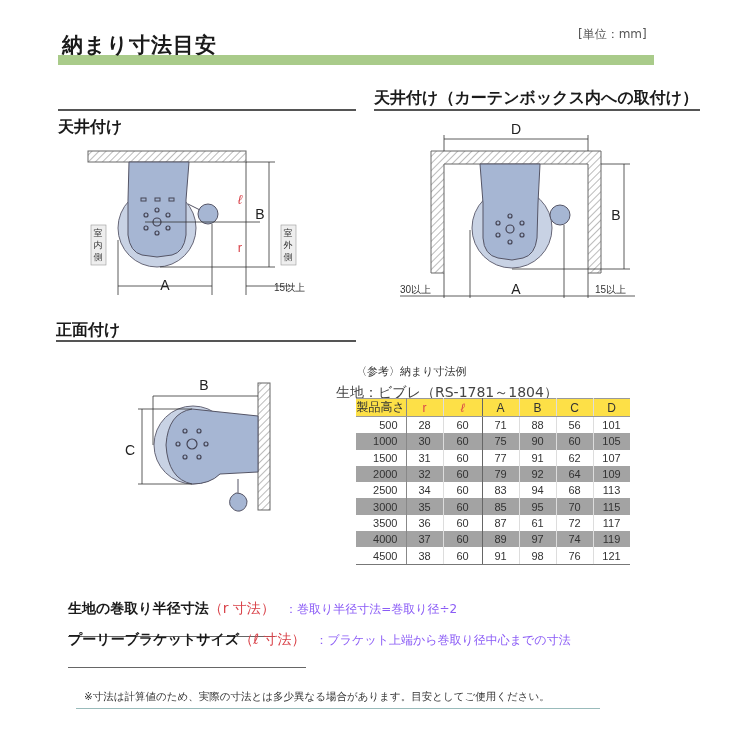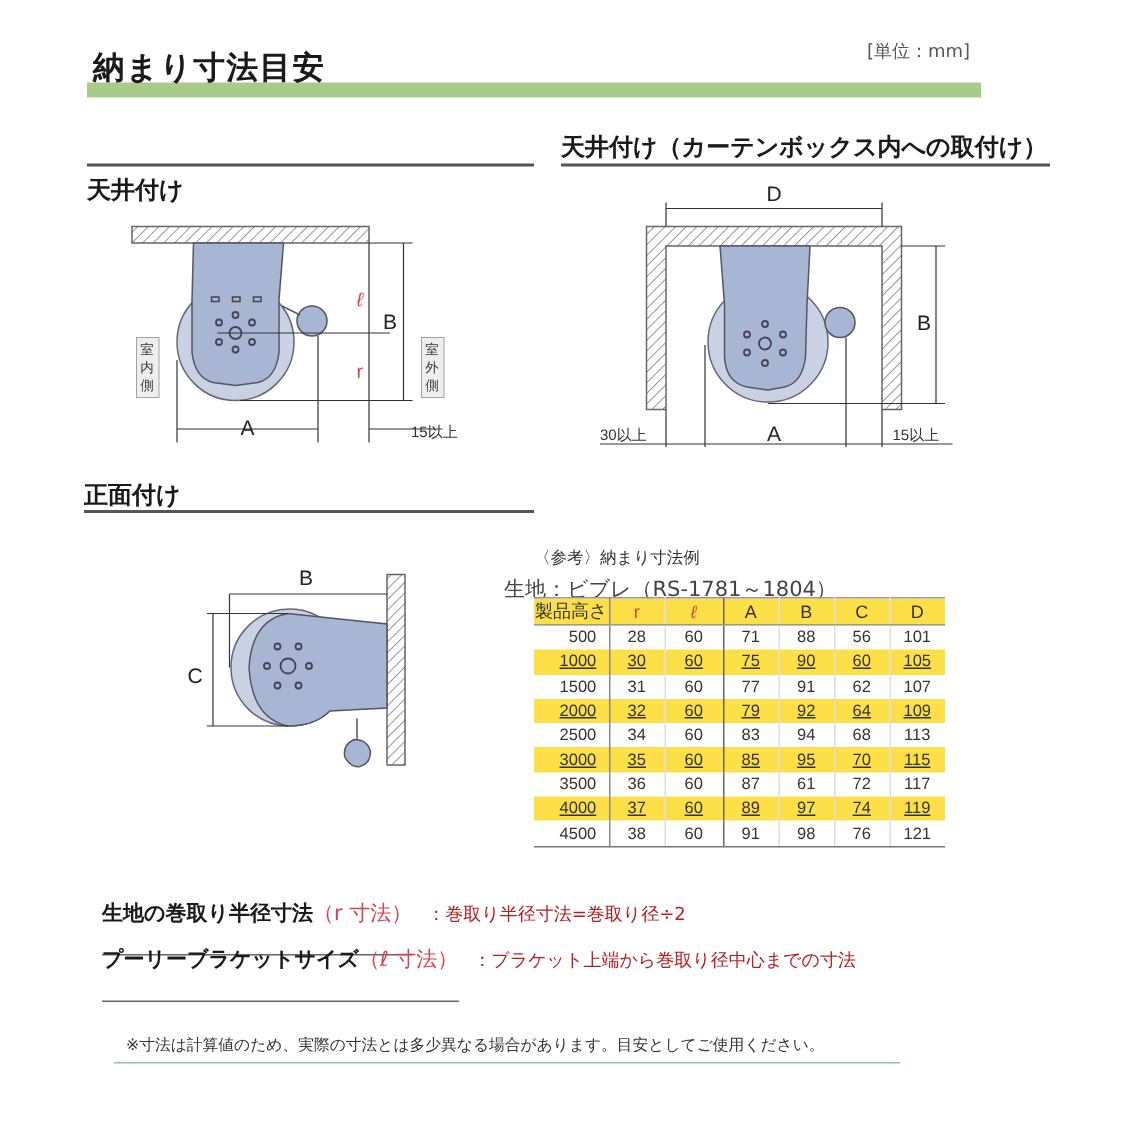--- a/index.html
+++ b/index.html
@@ -10,31 +10,31 @@
   .unit{left:578px;top:26px;font-size:12px;color:#555;}
   .sec-title{font-size:16px;font-weight:bold;color:#1a1a1a;}
   .sec-line{height:1.5px;background:#555;}
   svg text{font-family:"Liberation Sans","DejaVu Sans",sans-serif;}
   .ref-title{left:356px;top:364px;font-size:11px;color:#333;}
   .ref-sub{left:336px;top:384px;font-size:14px;color:#444;}
   table.dims{position:absolute;left:356px;top:398px;border-collapse:collapse;font-family:"Liberation Sans",sans-serif;font-size:11px;color:#333;}
   table.dims th,table.dims td{height:16.3px;padding:0;text-align:center;font-weight:normal;}
   table.dims th{background:#fde047;font-size:12px;border-bottom:1px solid #999;border-top:1px solid #999;}
   table.dims td{border-bottom:0;}
-  table.dims tr.alt td{background:#fde047;text-decoration:underline;}
+  table.dims tr.alt td{background:#a3a3a3;}
   table.dims .c0{width:50px;text-align:right;padding-right:8px;box-sizing:border-box;border-right:1px solid #888;}
   table.dims .c1{width:36px;border-right:1px solid #ddd;}
   table.dims .c2{width:38px;border-right:1.5px solid #666;}
   table.dims .cn{width:36px;border-right:1px solid #ddd;}
   table.dims .cl{width:36px;}
   table.dims tr:last-child td{border-bottom:1.5px solid #777;}
   .red{color:#d9434a;}
   .note-head{font-size:14px;font-weight:bold;color:#1a1a1a;border-bottom:1.5px solid #666;padding-bottom:18px;}
   .note-head .red{font-weight:normal;}
-  .note-desc{font-size:12px;color:#b91c1c;}
+  .note-desc{font-size:12px;color:#8b5cf6;}
   .footer{left:84px;top:690px;font-size:10.5px;color:#333;}
   .footer-line{left:76px;top:708px;width:524px;height:1px;background:#9bb;}
 </style>
 </head>
 <body>
 
 <div class="abs title-bar"></div>
 <div class="abs page-title">納まり寸法目安</div>
 <div class="abs unit">[単位：mm]</div>
 

